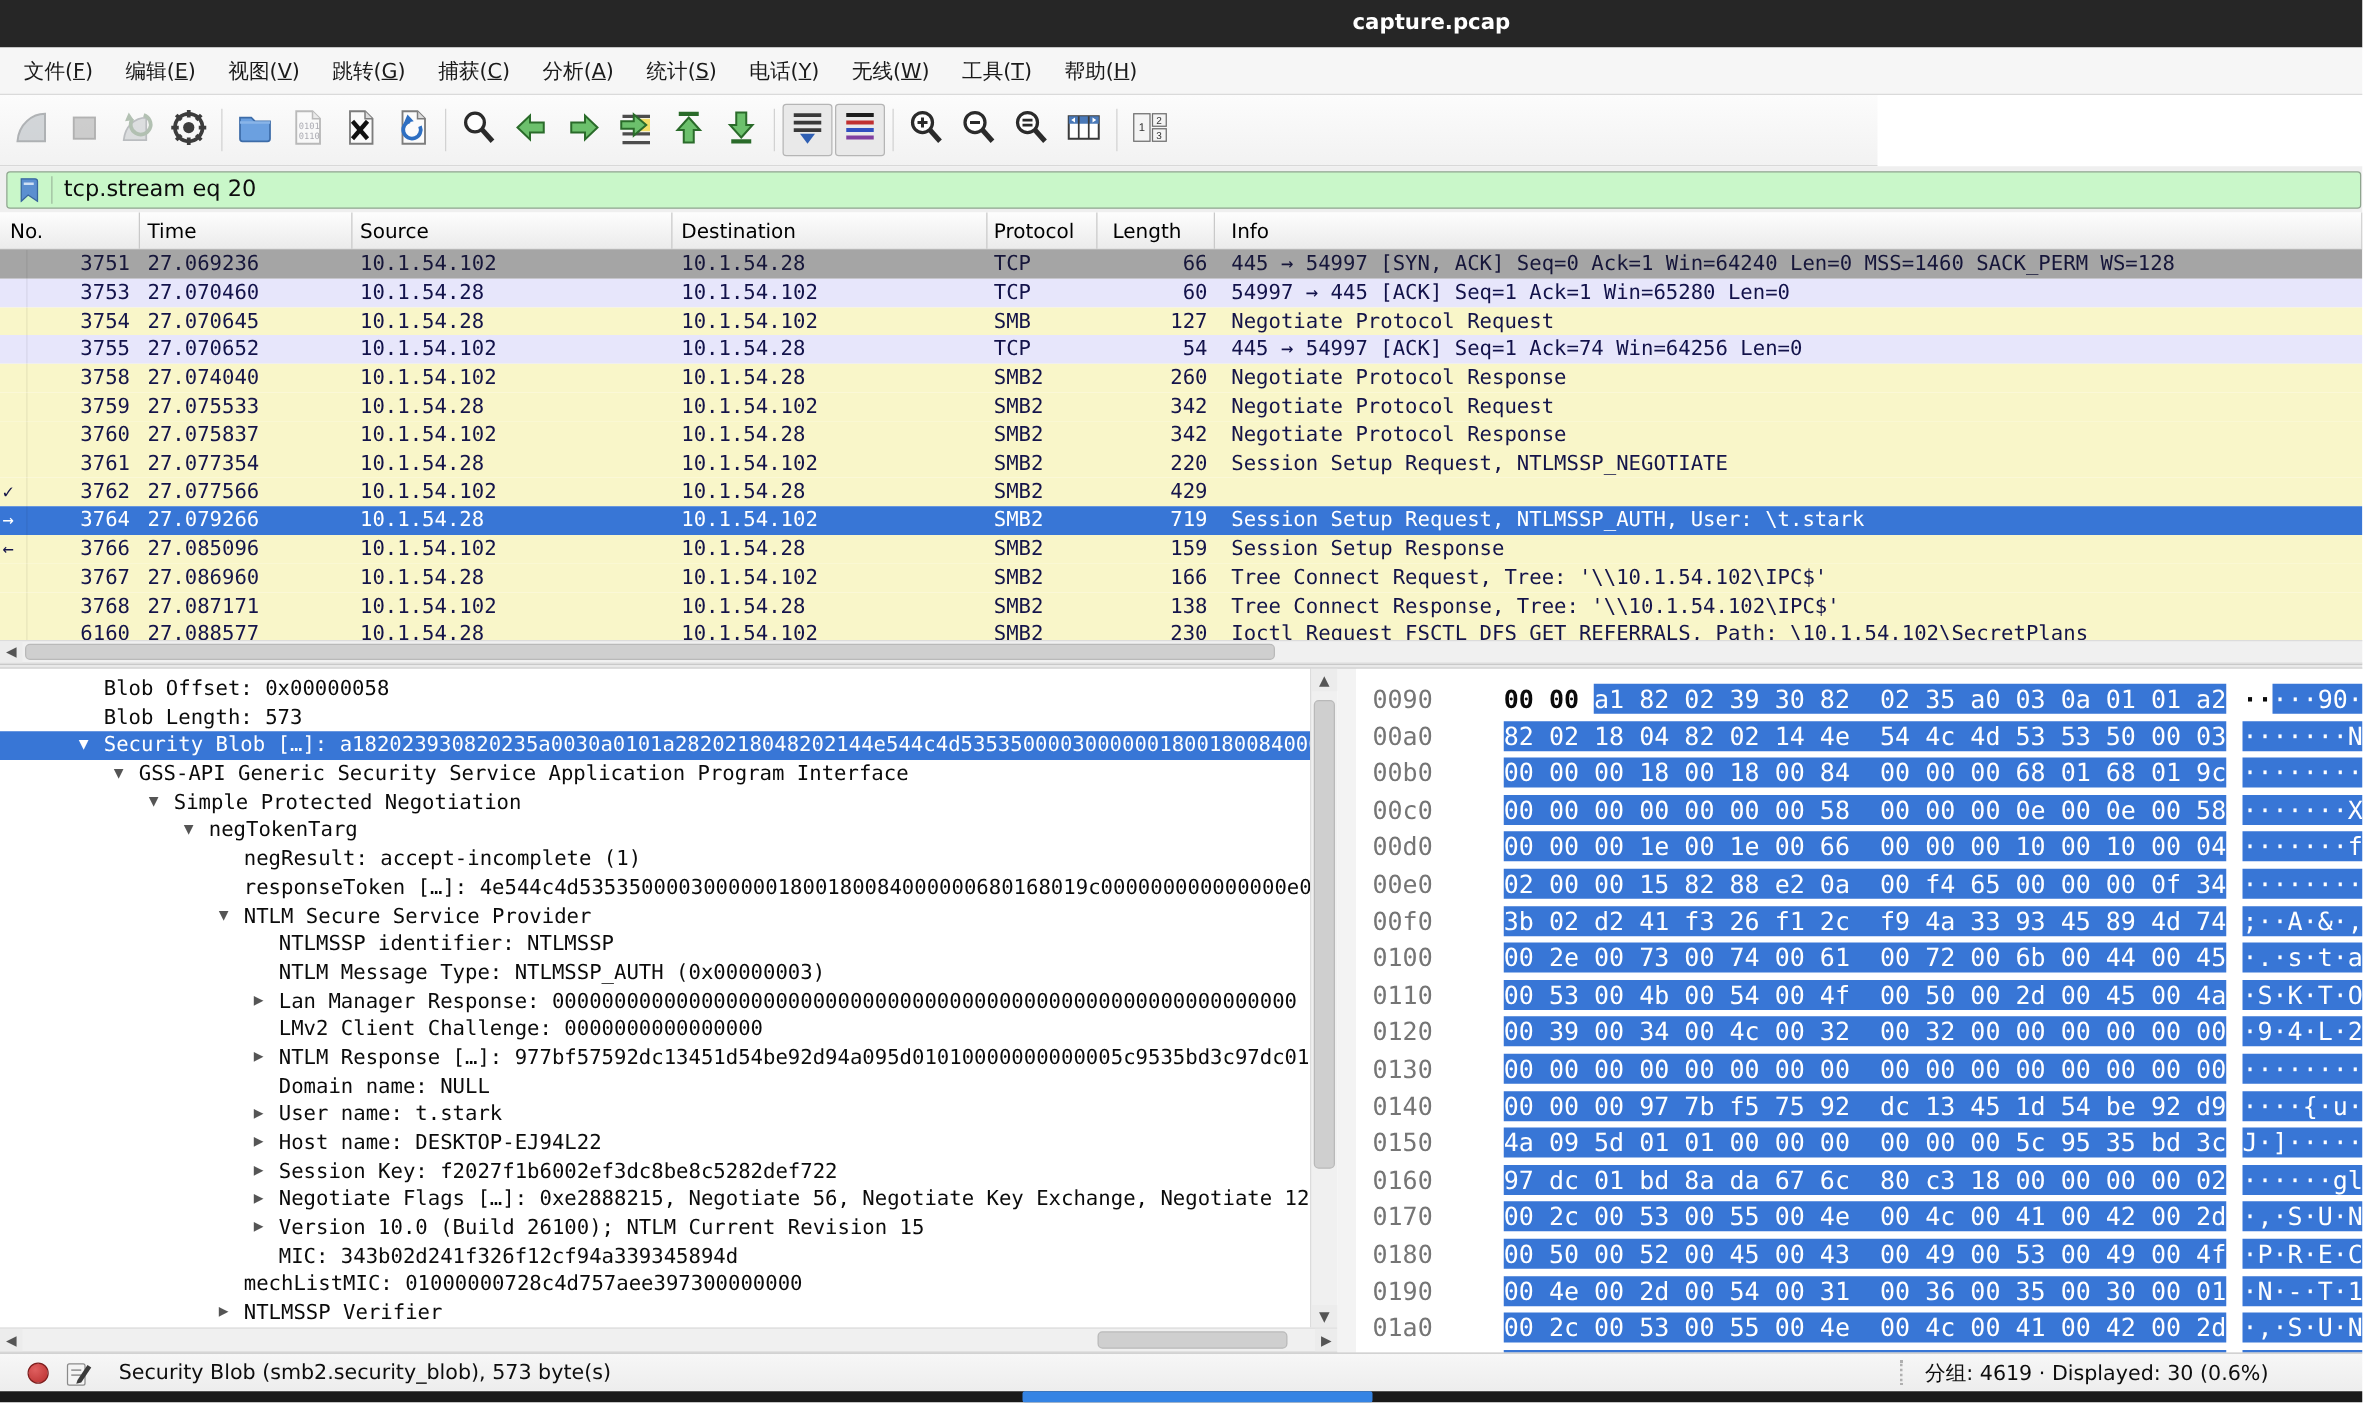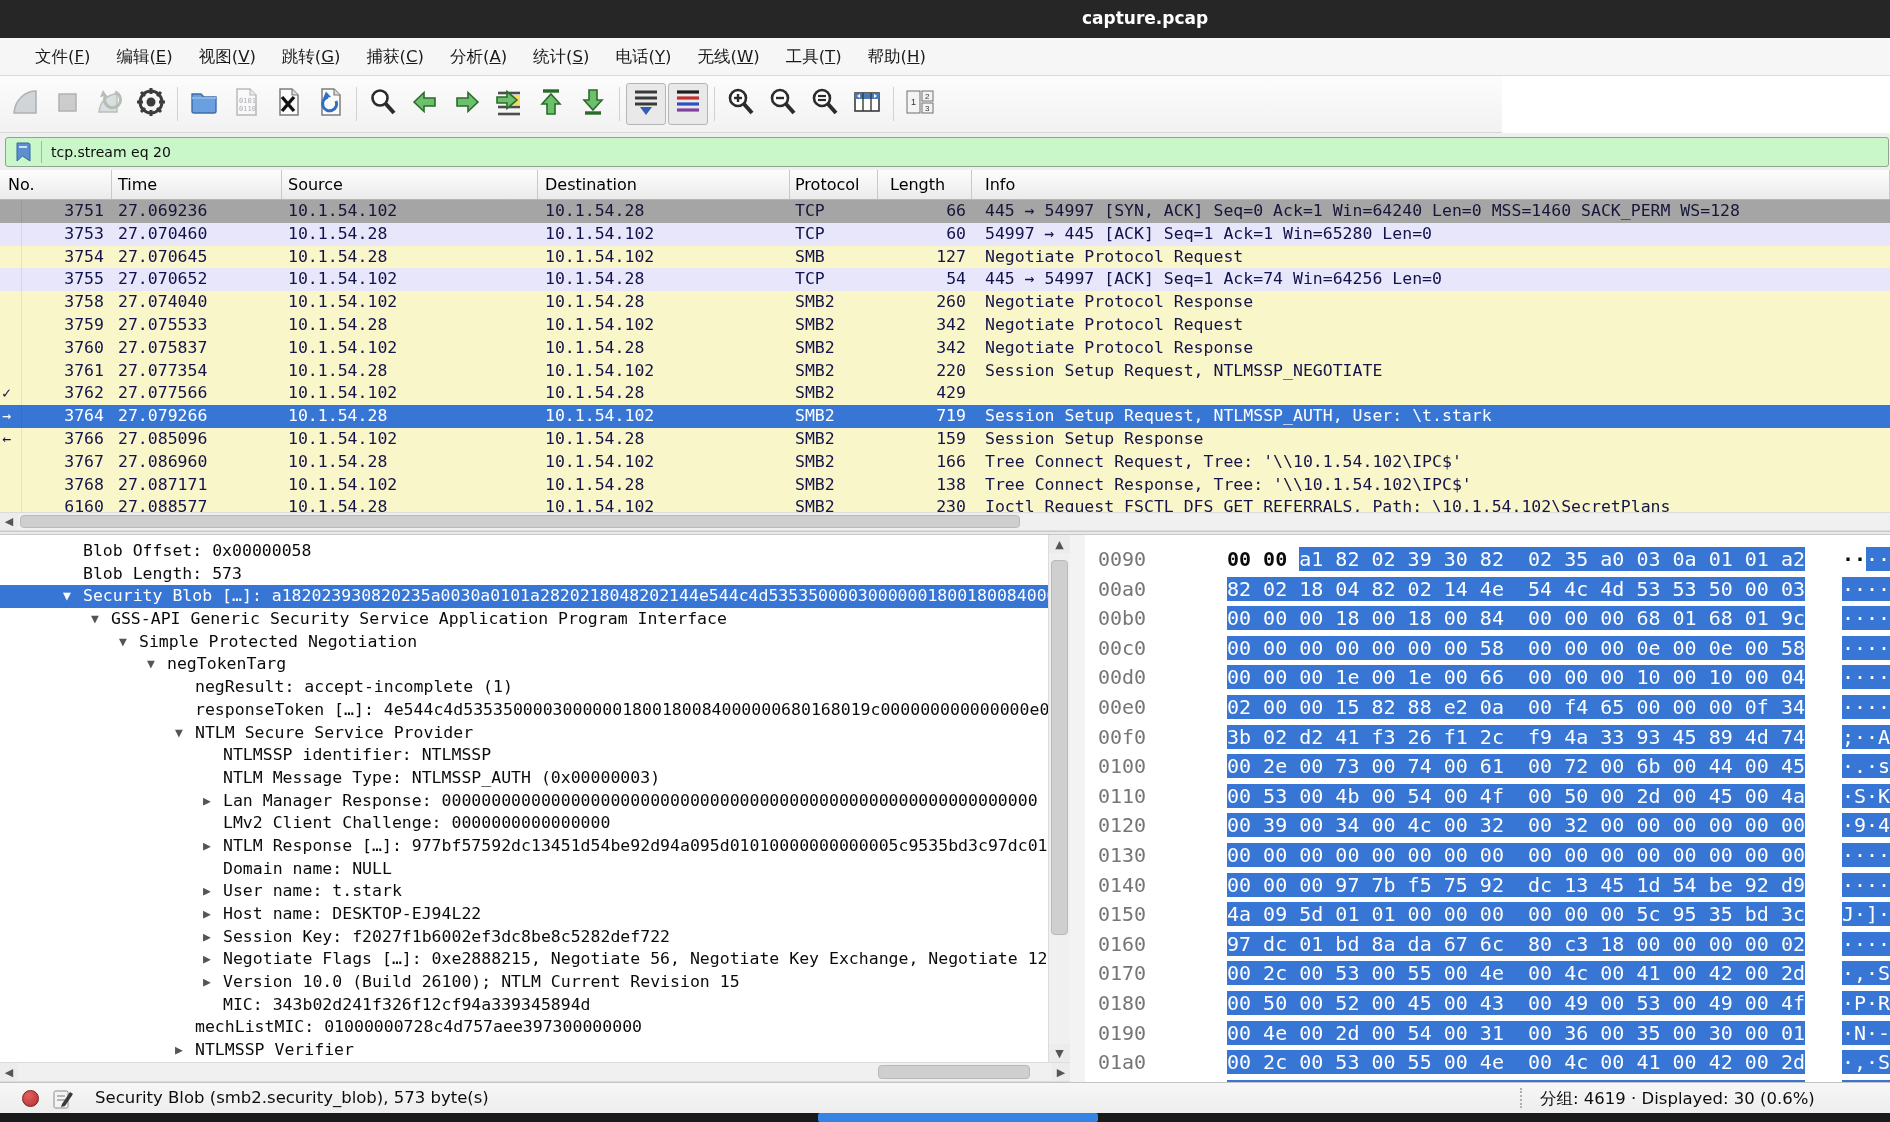--- a/index.html
+++ b/index.html
@@ -6,42 +6,42 @@
   html,body { width:1890px; height:1122px; overflow:hidden; background:#fff;
     font-family:"DejaVu Sans","Liberation Sans",sans-serif; }
   #app { position:relative; width:1890px; height:1122px; background:#fff; }
 
   
   #titlebar { position:absolute; left:0; top:0; width:1890px; height:38px; background:#262626; }
   #titlebar .title { position:absolute; left:1082px; top:8px; color:#fff; font-weight:bold; font-size:17px; }
 
   
   #menubar { position:absolute; left:0; top:38px; width:1890px; height:38px; background:#f6f6f6;
-    border-bottom:1px solid #dadada; display:flex; align-items:center; padding-left:22px; }
+    border-bottom:1px solid #dadada; display:flex; align-items:center; padding-left:6px; }
   .menu-item { padding:6px 13px; font-size:16.5px; color:#1a1a1a; cursor:default; }
   .menu-item u { text-decoration:underline; }
 
   
   #toolbar { position:absolute; left:0; top:76px; width:1502px; height:57px;
     background:linear-gradient(#fcfcfc,#f2f2f2); border-bottom:1px solid #d8d8d8;
     display:flex; align-items:center; padding-left:4px; }
   .tb-btn { width:40px; height:42px; display:flex; align-items:center; justify-content:center;
     border:1px solid transparent; border-radius:3px; margin:0 1px; }
   .tb-btn.toggled { border-color:#b5b5b5; background:#e9e9e9; }
   .tb-btn.disabled { opacity:.5; filter:grayscale(.7); }
   .tb-sep { width:1px; height:34px; background:#d2d2d2; margin:0 5px; }
 
   
   #filterbar { position:absolute; left:0; top:133px; width:1890px; height:37px; background:#efefef;
     display:flex; align-items:center; }
   #filter-input { position:relative; margin-left:5px; width:1884px; height:30px; background:#c9f7c9;
     border:1px solid #8fa58f; border-radius:3px; display:flex; align-items:center; }
   #filter-bookmark { width:18px; height:20px; margin-left:9px; }
   #filter-sep { width:1px; height:22px; background:#9dbb9d; margin-left:8px; }
-  #filter-text { margin-left:9px; font-size:14px; color:#0c0c0c; }
+  #filter-text { margin-left:9px; font-size:18px; color:#0c0c0c; }
 
   
   #plheader { position:absolute; left:0; top:170px; width:1890px; height:30px;
     background:linear-gradient(#fdfdfd,#ebebeb); border-bottom:1px solid #b6b6b6; display:flex; }
   .hcol { height:100%; border-right:1px solid #c9c9c9; font-size:16px; color:#000;
     display:flex; align-items:center; overflow:hidden; white-space:nowrap; flex:none; }
 
   
   #plist { position:absolute; left:0; top:200px; width:1890px; height:312px; overflow:hidden;
     background:#fff; font-family:"DejaVu Sans Mono","Liberation Mono",monospace; font-size:16.5px; }
@@ -86,21 +86,21 @@
     font-family:"DejaVu Sans Mono","Liberation Mono",monospace; font-size:16.5px; padding-top:5px; }
   .drow { height:22.7px; line-height:22.7px; white-space:nowrap; color:#0b0b0b; display:flex; }
   .drow .exp { flex:none; width:20px; text-align:left; color:#555; font-size:13px; }
   .drow.sel { background:#3876d6; color:#fff; }
   .drow.sel .exp { color:#fff; }
   .dtext { white-space:pre; overflow:hidden; }
 
   
   #hexpane { position:absolute; left:1085px; top:535px; width:805px; height:547px; overflow:hidden;
     background:#fff; font-family:"DejaVu Sans Mono","Liberation Mono",monospace; font-size:20px; padding-top:10px; }
-  .hrow { height:29.6px; line-height:29.6px; white-space:pre; display:flex;gap:24px; }
+  .hrow { height:29.6px; line-height:29.6px; white-space:pre; display:flex; }
   .h-off { flex:none; width:62px; margin-left:13px; color:#757575; }
   .h-bytes { flex:none; margin-left:43px; }
   .h-ascii { flex:none; margin-left:13px; }
   .hl { background:#3876d6; color:#fff; }
   .nohl { background:#fff; color:#0a0a0a; font-weight:600; }
 
   
   #statusbar { position:absolute; left:0; top:1082px; width:1890px; height:31px;
     background:linear-gradient(#f7f7f7,#ededed); border-top:1px solid #c4c4c4; }
   #expert-dot { position:absolute; left:22px; top:7px; width:17px; height:17px; border-radius:50%;

